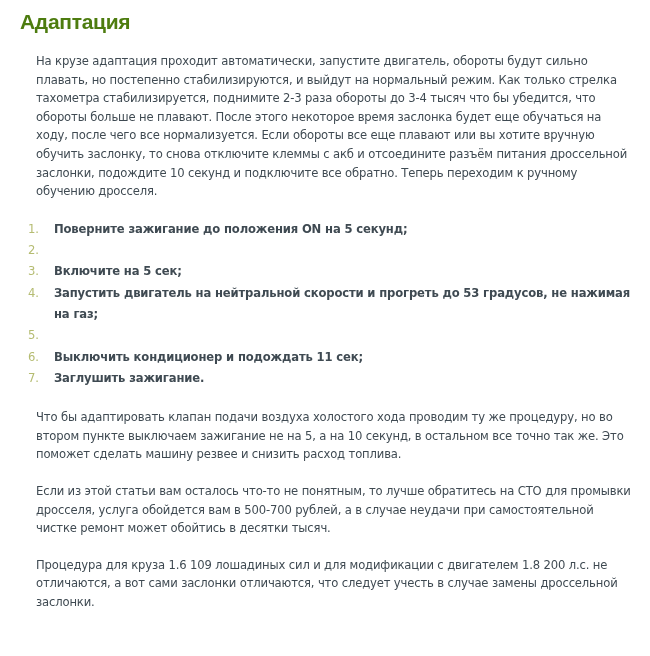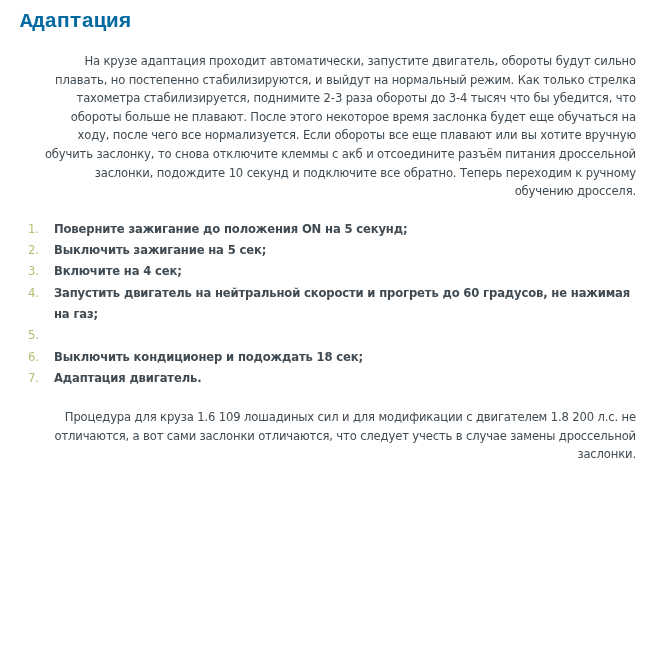--- a/index.html
+++ b/index.html
@@ -12,33 +12,32 @@
       height: 656px;
       overflow: hidden;
       font-family: "DejaVu Sans", sans-serif;
       color: #3f4a52;
     }
     .article {
       padding: 6px 14px 0 20px;
     }
     h2.title {
       margin: 0 0 14px 0;
-      font-family: Liberation Mono, monospace;
+      font-family: Liberation Sans, sans-serif;
       font-weight: bold;
       font-size: 21px;
       line-height: 32px;
-      color: #0369a1;
+      color: #4d7c0f;
       letter-spacing: -0.3px;
     }
     p.para {
       margin: 0 0 18px 16px;
       font-size: 11.6px;
       line-height: 18.6px;
       letter-spacing: -0.15px;
-      text-align: right;
     }
     ol.steps {
       list-style: none;
       margin: 4px 0 19px 0;
       padding: 0 0 0 8px;
     }
     ol.steps li {
       display: flex;
       font-size: 11.6px;
       line-height: 21.3px;
@@ -62,38 +61,39 @@
 
   <p class="para">На крузе адаптация проходит автоматически, запустите двигатель, обороты будут сильно плавать, но постепенно стабилизируются, и выйдут на нормальный режим. Как только стрелка тахометра стабилизируется, поднимите 2-3 раза обороты до 3-4 тысяч что бы убедится, что обороты больше не плавают. После этого некоторое время заслонка будет еще обучаться на ходу, после чего все нормализуется. Если обороты все еще плавают или вы хотите вручную обучить заслонку, то снова отключите клеммы с акб и отсоедините разъём питания дроссельной заслонки, подождите 10 секунд и подключите все обратно. Теперь переходим к ручному обучению дросселя.</p>
 
   <ol class="steps">
     <li>
       <span class="num">1.</span>
       <span class="text">Поверните зажигание до положения ON на 5 секунд;</span>
     </li>
     <li>
       <span class="num">2.</span>
-      <span class="text">Выключить зажигание на 5 сек;</span>
     </li>
     <li>
       <span class="num">3.</span>
-      <span class="text">Включите на 4 сек;</span>
+      <span class="text">Включите на 5 сек;</span>
     </li>
     <li>
       <span class="num">4.</span>
-      <span class="text">Запустить двигатель на нейтральной скорости и прогреть до 60 градусов, не нажимая на газ;</span>
+      <span class="text">Запустить двигатель на нейтральной скорости и прогреть до 53 градусов, не нажимая на газ;</span>
     </li>
     <li>
       <span class="num">5.</span>
     </li>
     <li>
       <span class="num">6.</span>
-      <span class="text">Выключить кондиционер и подождать 18 сек;</span>
+      <span class="text">Выключить кондиционер и подождать 11 сек;</span>
     </li>
     <li>
       <span class="num">7.</span>
-      <span class="text">Адаптация двигатель.</span>
+      <span class="text">Заглушить зажигание.</span>
     </li>
   </ol>
 
+  <p class="para">Что бы адаптировать клапан подачи воздуха холостого хода проводим ту же процедуру, но во втором пункте выключаем зажигание не на 5, а на 10 секунд, в остальном все точно так же. Это поможет сделать машину резвее и снизить расход топлива.</p>
+  <p class="para">Если из этой статьи вам осталось что-то не понятным, то лучше обратитесь на СТО для промывки дросселя, услуга обойдется вам в 500-700 рублей, а в случае неудачи при самостоятельной чистке ремонт может обойтись в десятки тысяч.</p>
   <p class="para">Процедура для круза 1.6 109 лошадиных сил и для модификации с двигателем 1.8 200 л.с. не отличаются, а вот сами заслонки отличаются, что следует учесть в случае замены дроссельной заслонки.</p>
 
 </div>
 
 </body></html>

